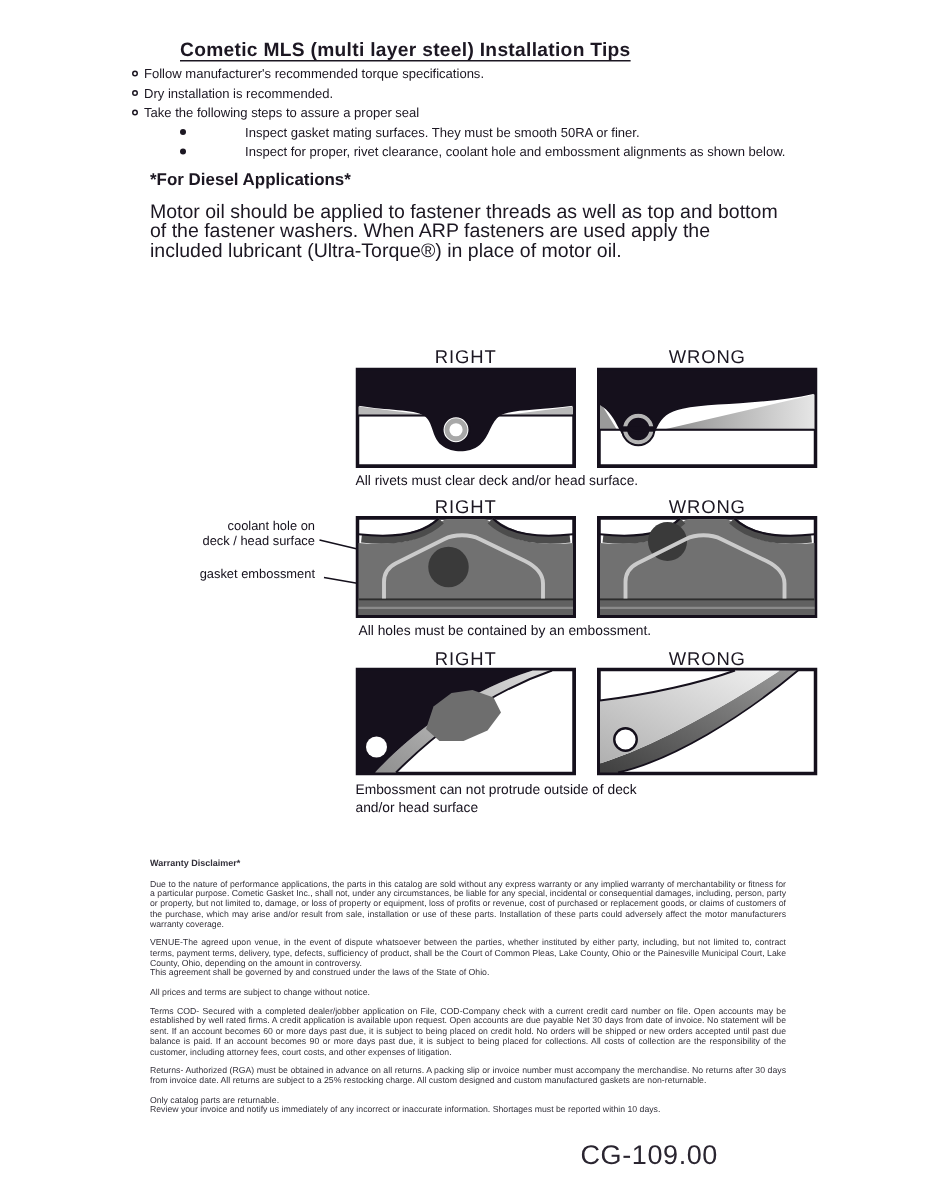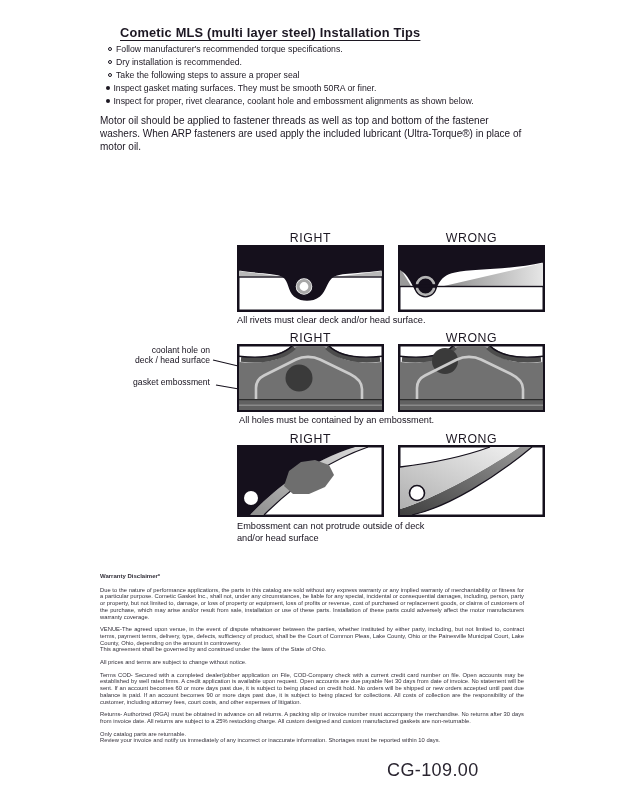--- a/index.html
+++ b/index.html
@@ -16,35 +16,35 @@
   .doc-title {
     left:100px; top:25px;
     font-size:12.8px; font-weight:bold; letter-spacing:.2px;
     text-decoration:underline; text-decoration-thickness:1.4px; text-underline-offset:2.5px;
     white-space:nowrap;
     margin-left:20px;
   }
 
   
   .tips { left:88px; top:43px; width:470px; font-size:8.7px; line-height:13px; }
-  .tip-row { display:flex; align-items:flex-start;margin-left:20px; }
+  .tip-row { display:flex; align-items:flex-start; }
   .marker-o {
     width:4px; height:4px; border:1px solid #1c1722; border-radius:50%;
     display:inline-block; margin:4px 4px 0 0; flex:0 0 auto;
   }
-  .sub { margin-left:18px; }
+  .sub { margin-left:32px;gap:36px; }
   .marker-f {
     width:4.4px; height:4.4px; background:#1c1722; border-radius:50%;
     display:inline-block; margin:4px 3px 0 0; flex:0 0 auto;
   }
 
   
   .diesel { left:100px; top:114px; width:424px; }
   .diesel-heading { font-size:11.3px; font-weight:bold; margin-bottom:8px; }
-  .diesel p { font-size:10px; line-height:13px; margin-bottom:8px; }
+  .diesel p { font-size:13px; line-height:13px; margin-bottom:8px; }
 
   
   .diagrams { left:237px; top:230px; width:308px; }
   .dg-label {
     position:absolute; width:147px; text-align:center;
     font-size:12.3px; letter-spacing:.6px; color:#1c1722; white-space:nowrap;
   }
   .dg-panel { position:absolute; width:147px; height:68px; }
   .dg-panel svg { display:block; width:147px; height:68px; }
   .dg-caption { position:absolute; font-size:9.2px; line-height:11.5px; color:#15101c; white-space:nowrap; }
@@ -86,20 +86,21 @@
     <span class="marker-f"></span>
     <span>Inspect gasket mating surfaces.  They must be smooth 50RA or finer.</span>
   </div>
   <div class="tip-row sub">
     <span class="marker-f"></span>
     <span>Inspect for proper, rivet clearance, coolant hole and embossment alignments as shown below.</span>
   </div>
 </div>
 
 <div class="abs diesel">
+  <div class="diesel-heading">*For Diesel Applications*</div>
   <p>Motor oil should be applied to fastener threads as well as top and bottom of the fastener washers. When ARP fasteners are used apply the included lubricant (Ultra-Torque®) in place of motor oil.</p>
 </div>
 
 <div class="abs diagrams">
 
   <div class="dg-label" style="left:0; top:1px">RIGHT</div>
   <div class="dg-label" style="left:161px; top:1px">WRONG</div>
 
   <div class="dg-panel" style="left:0; top:15px">
     <svg viewBox="0 0 147 68">

